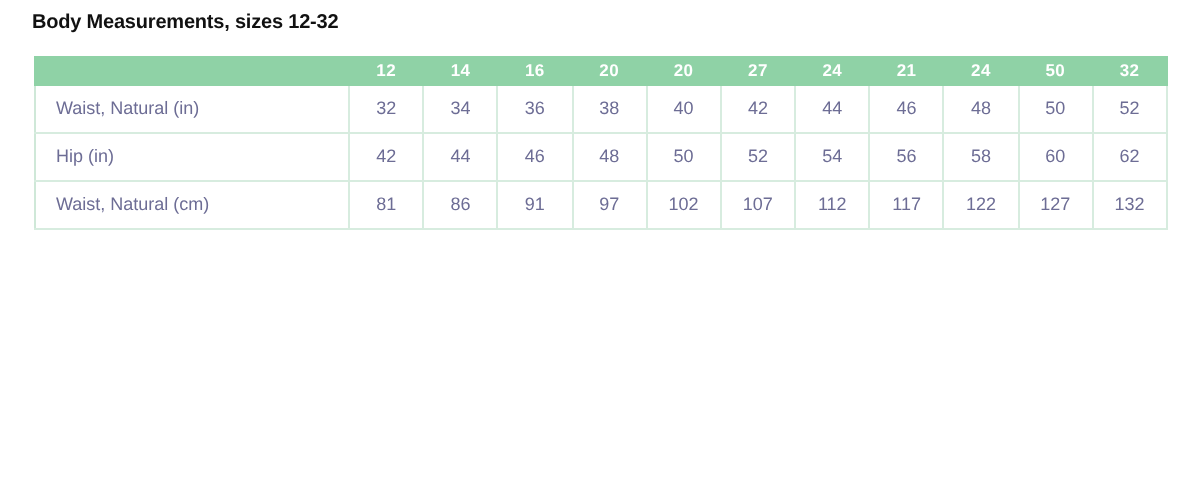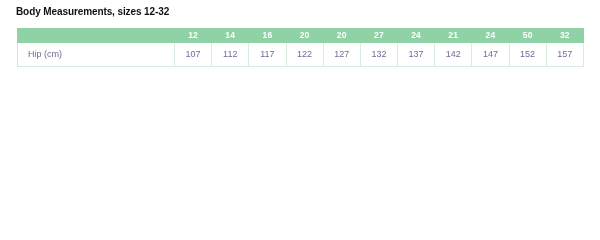--- a/index.html
+++ b/index.html
@@ -113,30 +113,58 @@
           <th>27</th>
           <th>24</th>
           <th>21</th>
           <th>24</th>
           <th>50</th>
           <th>32</th>
         </tr>
       </thead>
       <tbody>
         <tr>
-          <td class="row-label">Hip (cm)</td>
+          <td class="row-label">Waist, Natural (in)</td>
+          <td>32</td>
+          <td>34</td>
+          <td>36</td>
+          <td>38</td>
+          <td>40</td>
+          <td>42</td>
+          <td>44</td>
+          <td>46</td>
+          <td>48</td>
+          <td>50</td>
+          <td>52</td>
+        </tr>
+        <tr>
+          <td class="row-label">Hip (in)</td>
+          <td>42</td>
+          <td>44</td>
+          <td>46</td>
+          <td>48</td>
+          <td>50</td>
+          <td>52</td>
+          <td>54</td>
+          <td>56</td>
+          <td>58</td>
+          <td>60</td>
+          <td>62</td>
+        </tr>
+        <tr>
+          <td class="row-label">Waist, Natural (cm)</td>
+          <td>81</td>
+          <td>86</td>
+          <td>91</td>
+          <td>97</td>
+          <td>102</td>
           <td>107</td>
           <td>112</td>
           <td>117</td>
           <td>122</td>
           <td>127</td>
           <td>132</td>
-          <td>137</td>
-          <td>142</td>
-          <td>147</td>
-          <td>152</td>
-          <td>157</td>
         </tr>
       </tbody>
     </table>
   </div>
 
 </div>
 
 </body></html>

